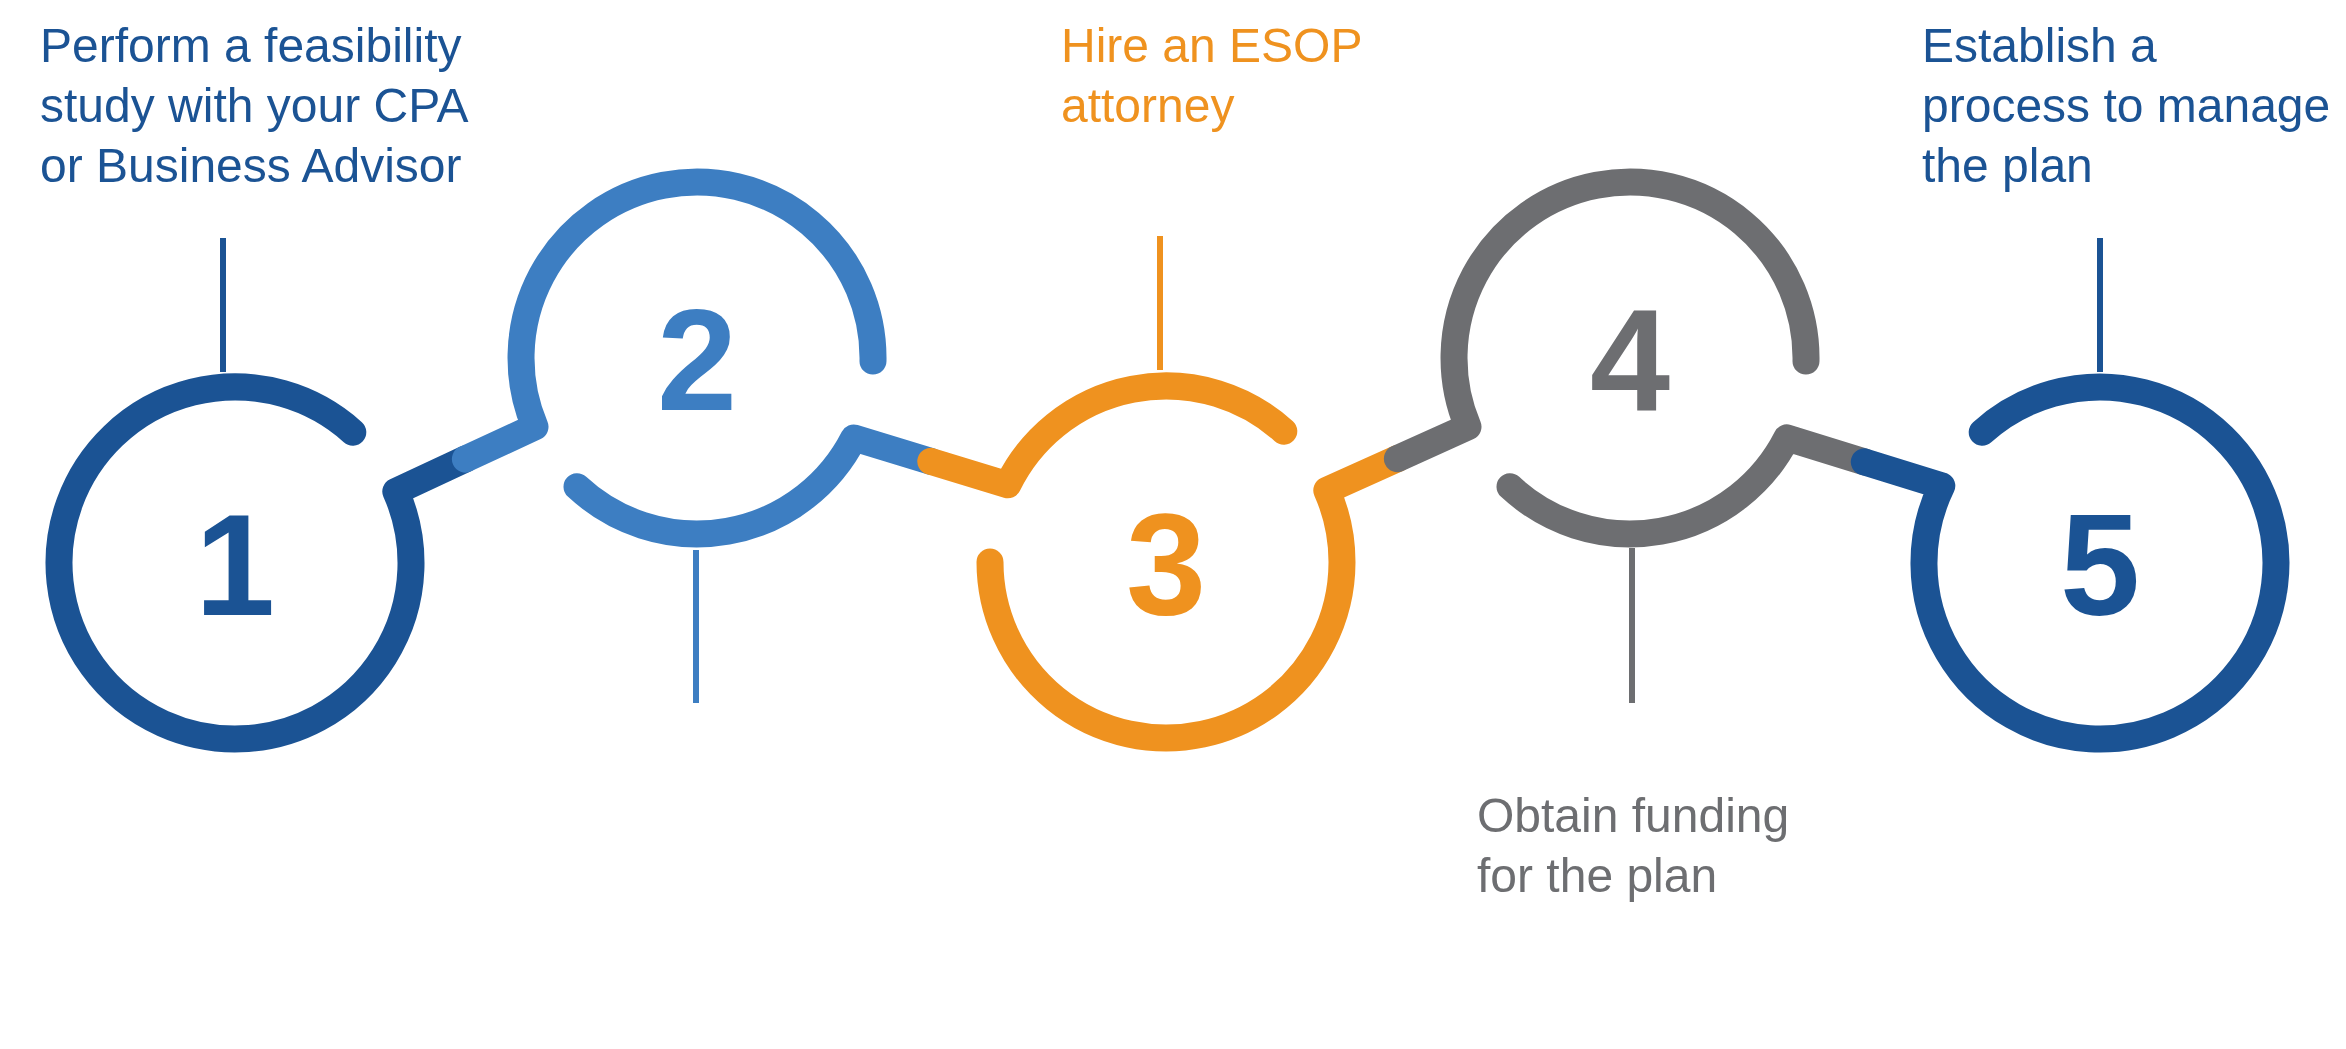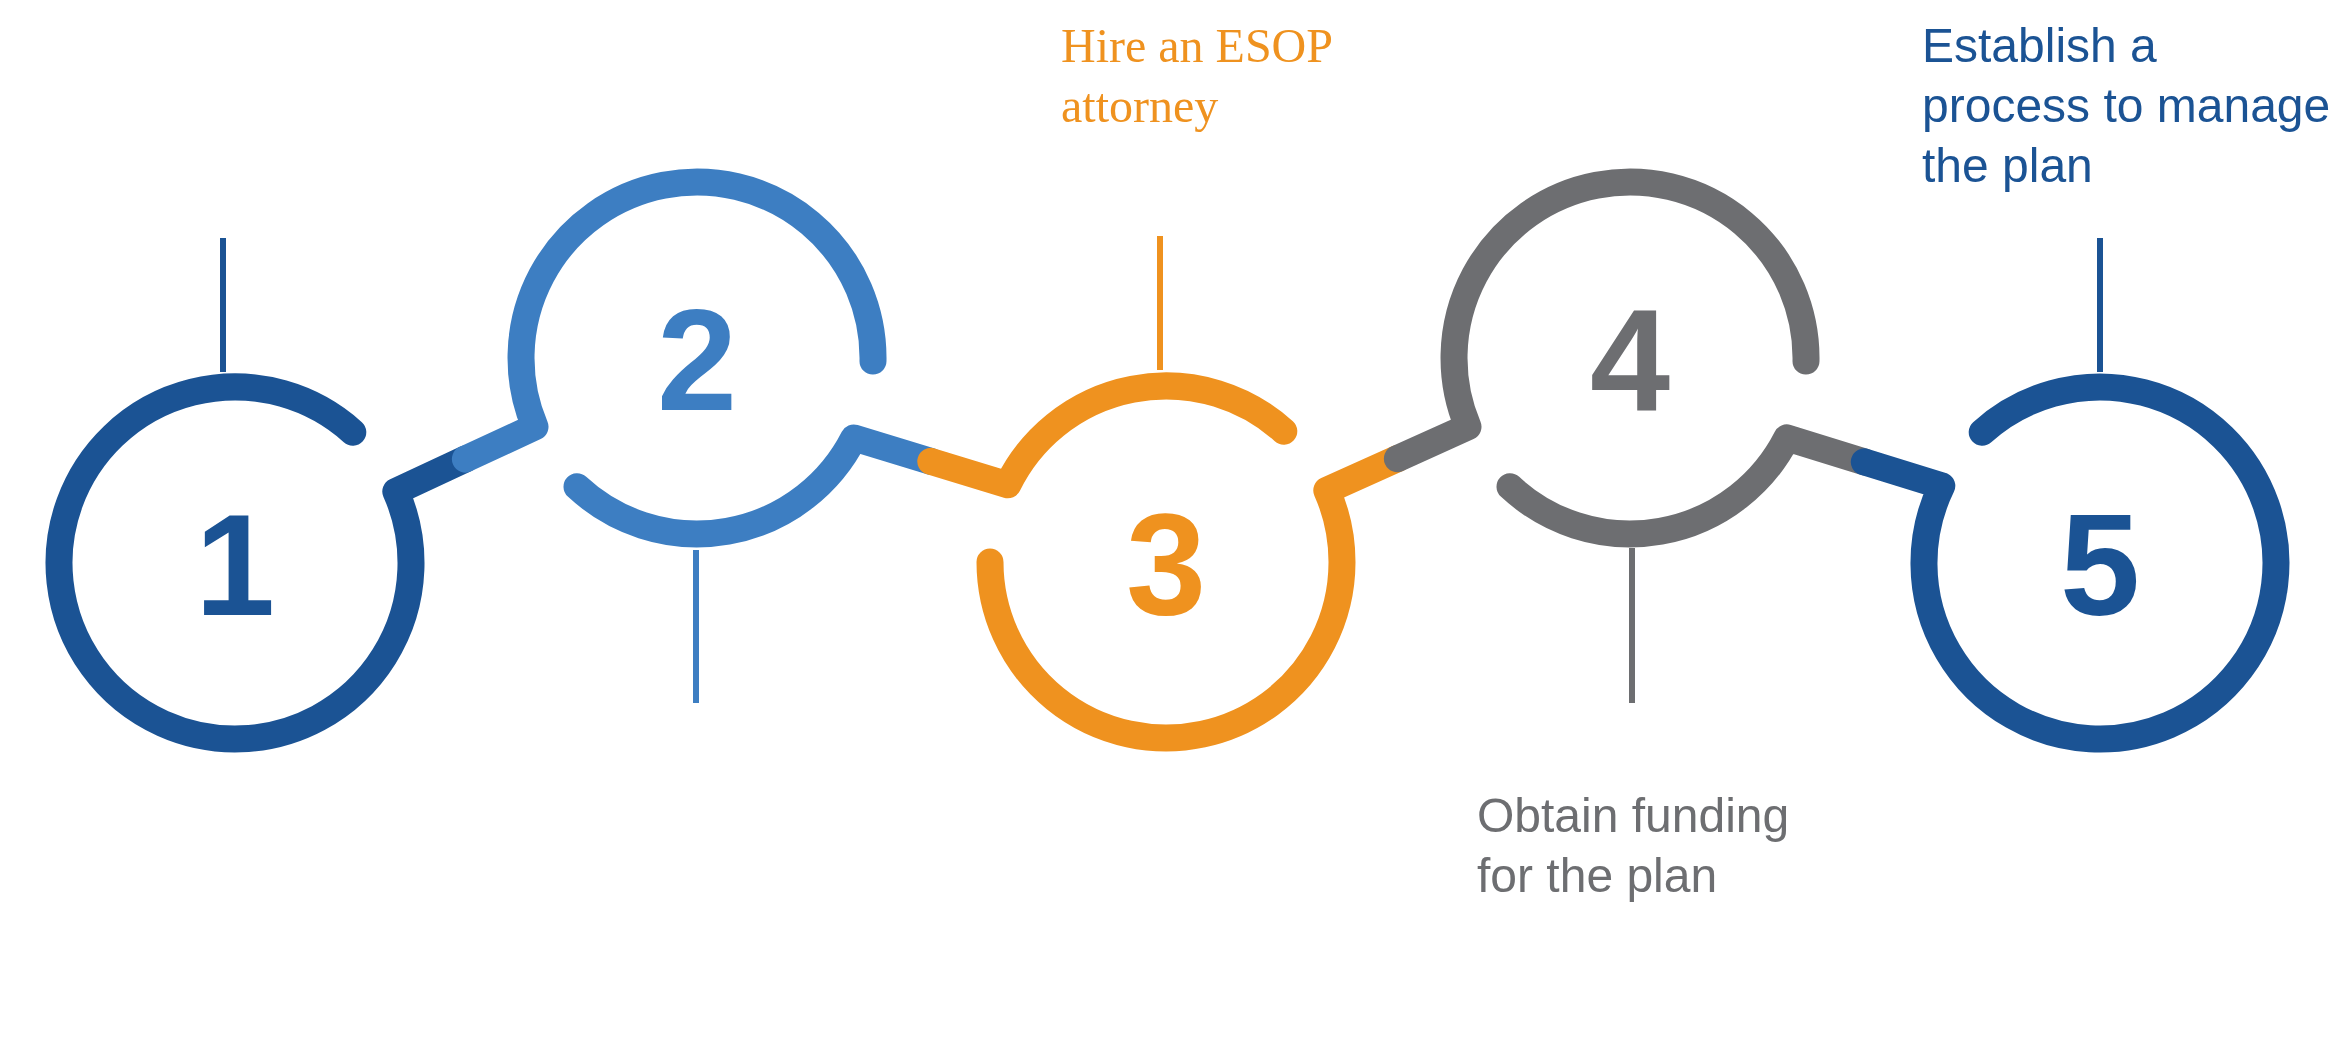--- a/index.html
+++ b/index.html
@@ -63,21 +63,24 @@
 
     <g>
       <text class="step-number" x="235" y="615" fill="#1B5394">1</text>
       <text class="step-number" x="697" y="410" fill="#3D7EC2">2</text>
       <text class="step-number" x="1166" y="614" fill="#EF921F">3</text>
       <text class="step-number" x="1630" y="410" fill="#6D6E71">4</text>
       <text class="step-number" x="2100" y="615" fill="#1B5394">5</text>
     </g>
   </svg>
 
-  <div class="step-label lbl-3" style="color: rgb(239, 146, 31); font-family: Liberation Serif, serif;">Hire an ESOP
+  <div class="step-label lbl-1" style="color: rgb(27, 83, 148);">Perform a feasibility
+study with your CPA
+or Business Advisor</div>
+  <div class="step-label lbl-3" style="color: rgb(239, 146, 31);">Hire an ESOP
 attorney</div>
   <div class="step-label lbl-5" style="color: rgb(27, 83, 148);">Establish a
 process to manage
 the plan</div>
   <div class="step-label lbl-4" style="color: rgb(109, 110, 113);">Obtain funding
 for the plan</div>
 
 </div>
 
 </body></html>

